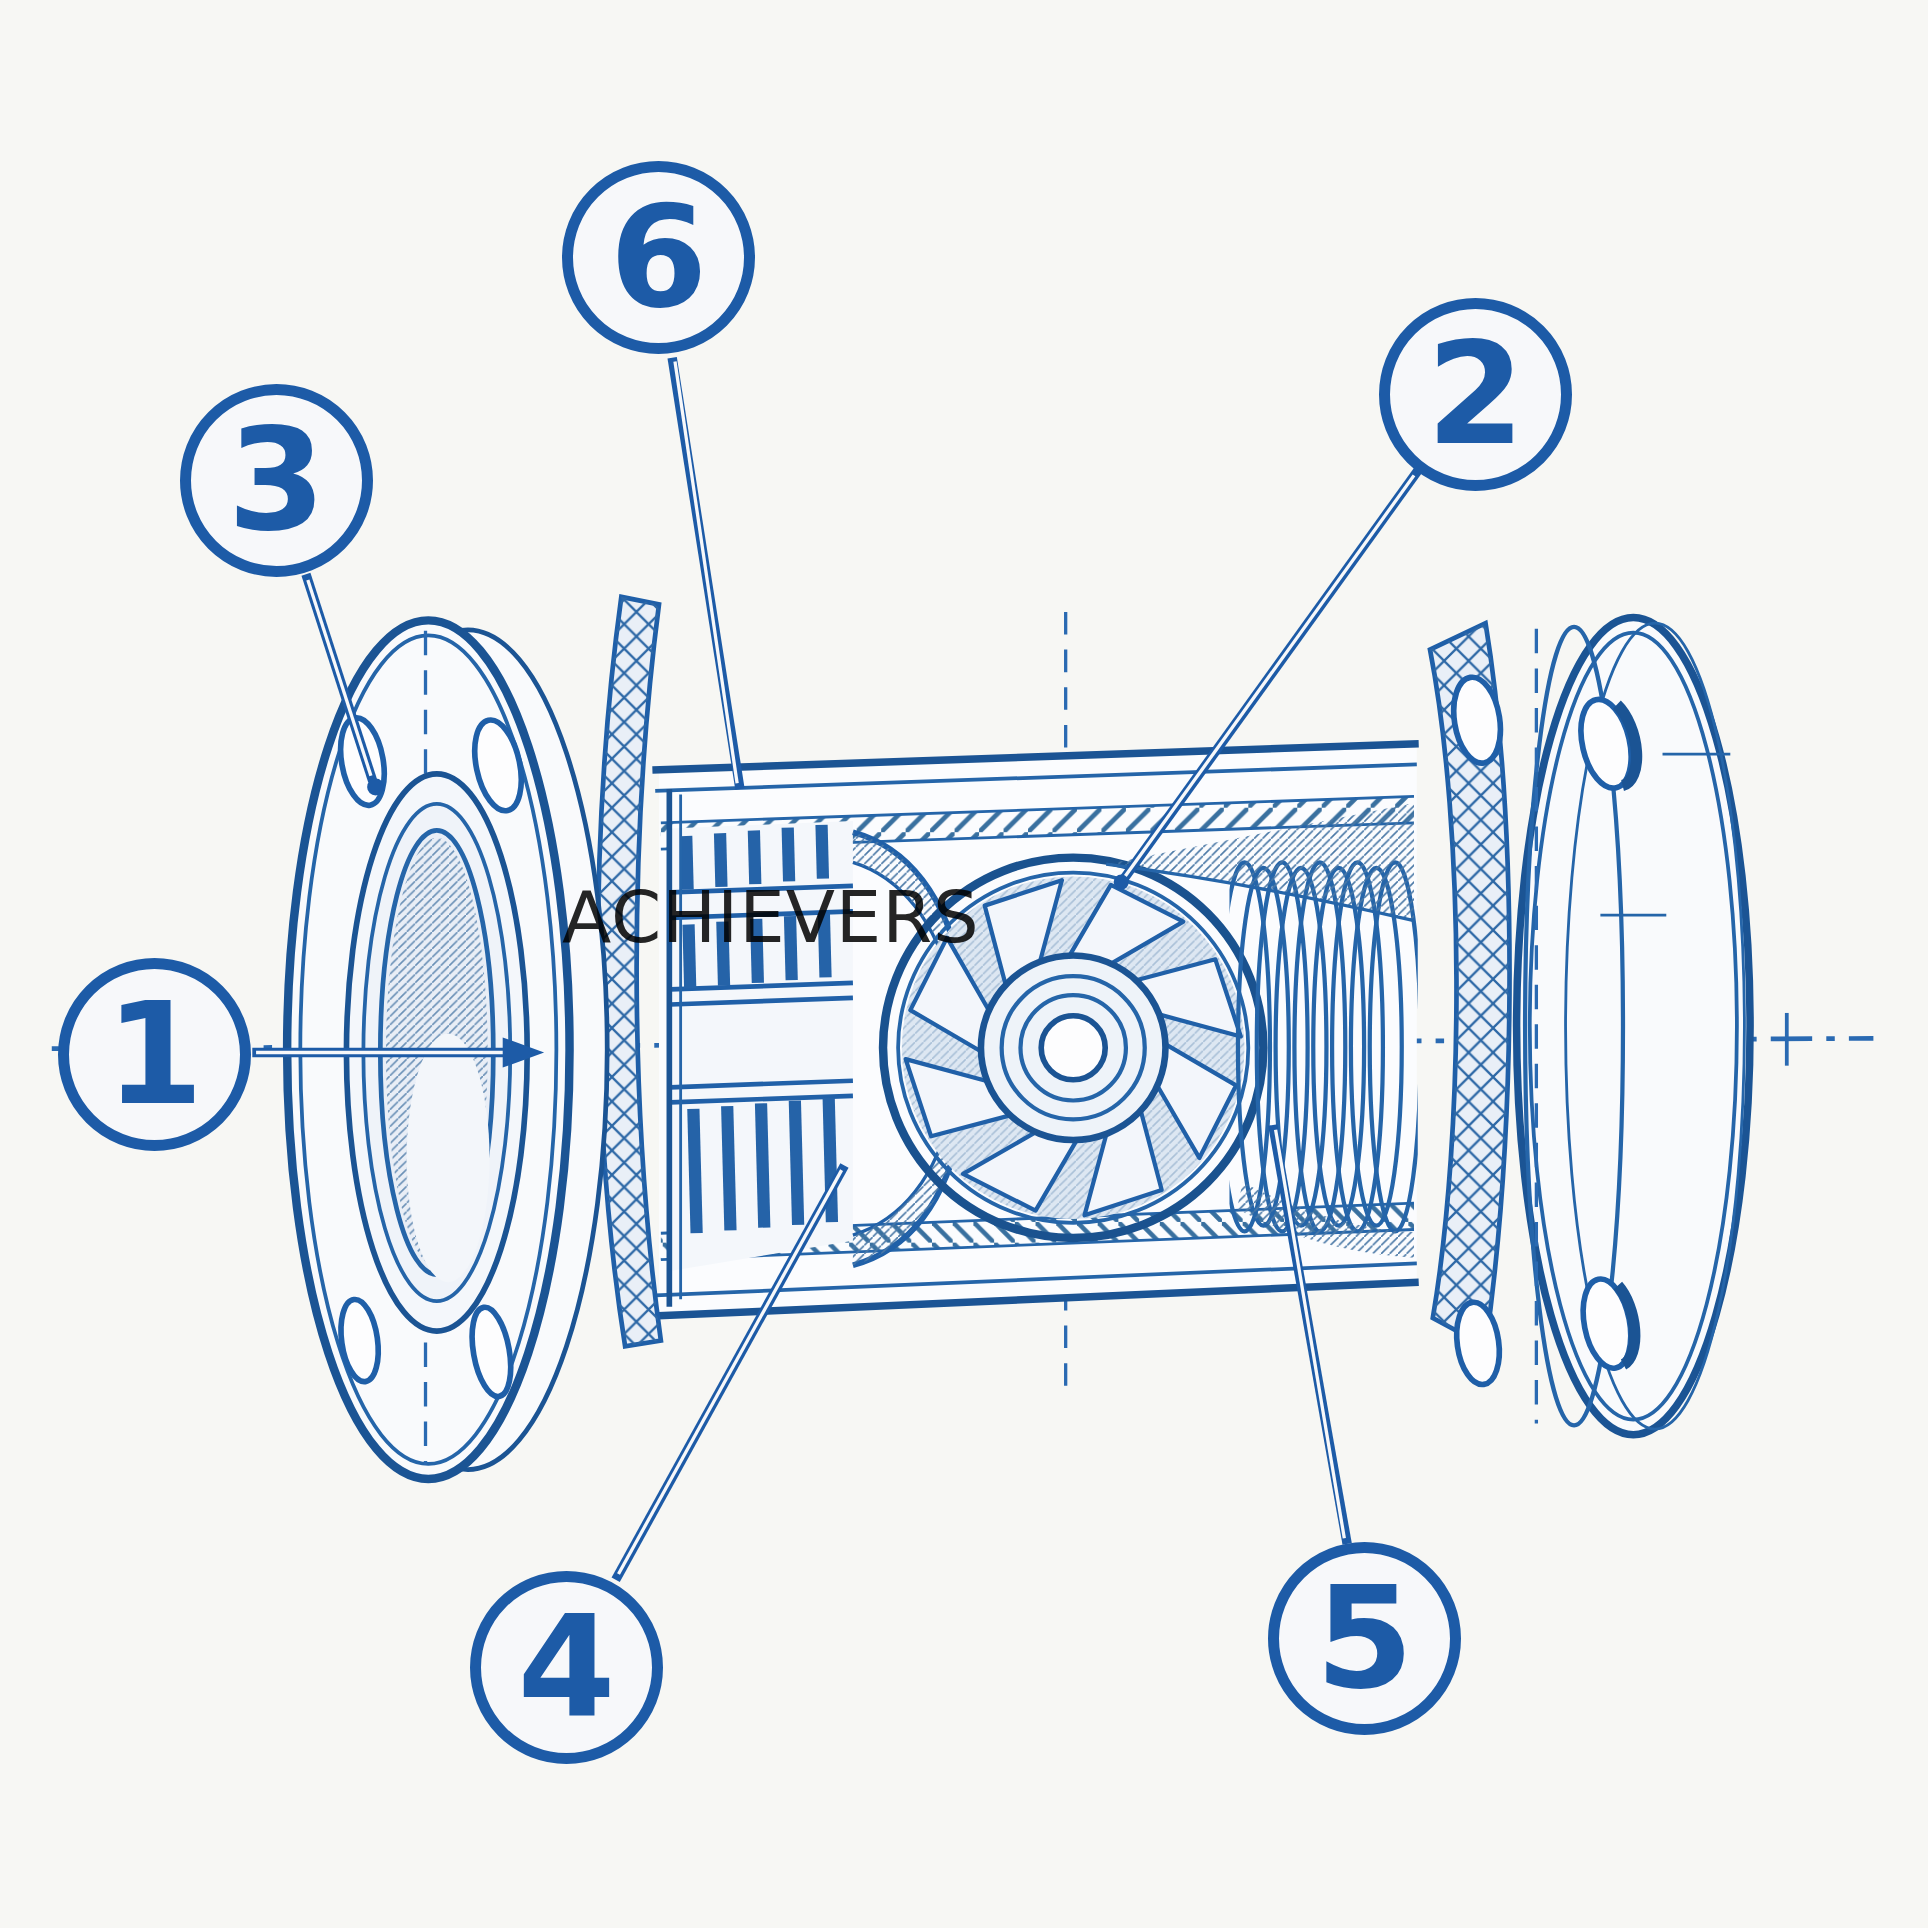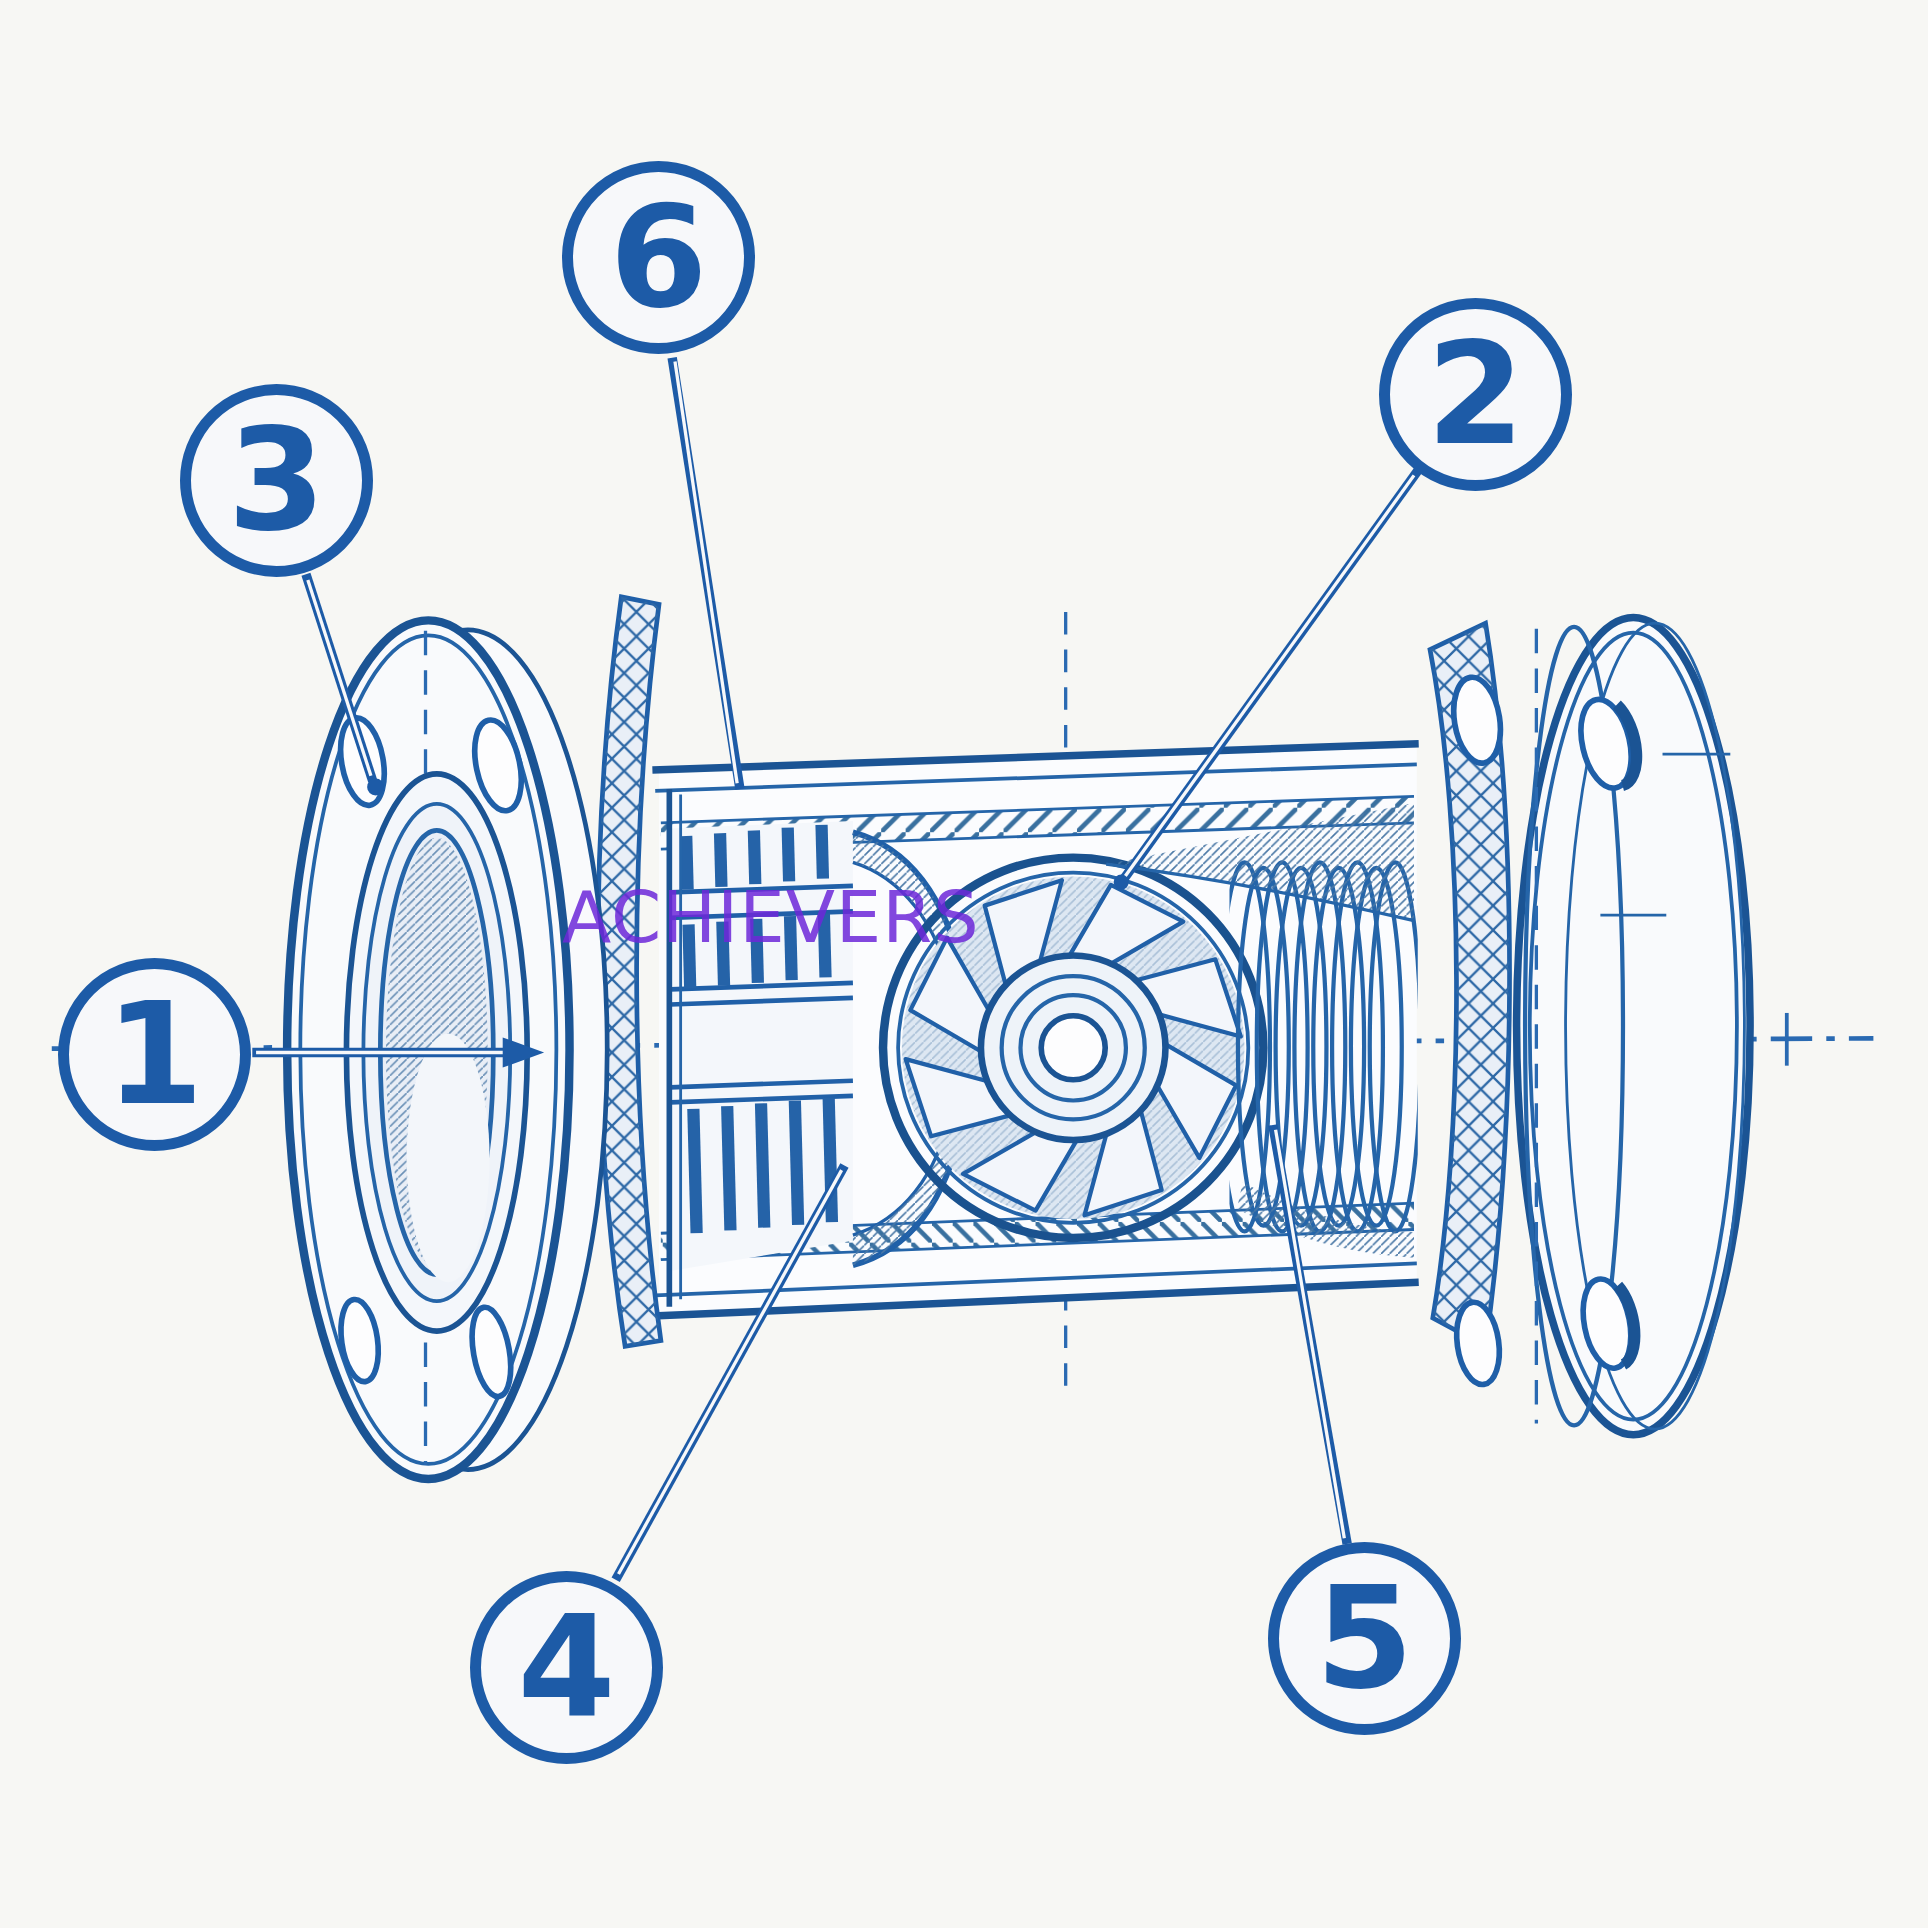--- a/index.html
+++ b/index.html
@@ -1,20 +1,20 @@
 <!DOCTYPE html>
 <html style="font-size:15px"><head>
 <meta charset="utf-8">
 <style>
   html,body{margin:0;padding:0;background:#e9e9e9;}
   .canvas{position:relative;width:1928px;height:1928px;background:#f7f7f4;overflow:hidden;
           font-family:"DejaVu Sans","Liberation Sans",sans-serif;}
   svg{position:absolute;left:0;top:0;}
   .watermark{position:absolute;left:562px;top:881px;font-size:72px;font-weight:400;
-             color:#6d28d9;opacity:.85;letter-spacing:0.9px;line-height:1;white-space:nowrap;}
+             color:#000000;opacity:.85;letter-spacing:0.9px;line-height:1;white-space:nowrap;}
   .callout{position:absolute;width:171px;height:171px;border:11.3px solid #1d5ba7;border-radius:50%;
            background:#f7f8fa;display:flex;align-items:center;justify-content:center;box-sizing:content-box;}
   .callout span{font-size:141px;font-weight:bold;color:#1d5ba7;line-height:1;
                 font-family:"DejaVu Sans","Liberation Sans",sans-serif;}
   .c1{left:58px;top:958px;}
   .c2{left:1379px;top:298px;}
   .c3{left:180px;top:384px;}
   .c4{left:470px;top:1571px;}
   .c5{left:1268px;top:1542px;}
   .c6{left:562px;top:161px;}

